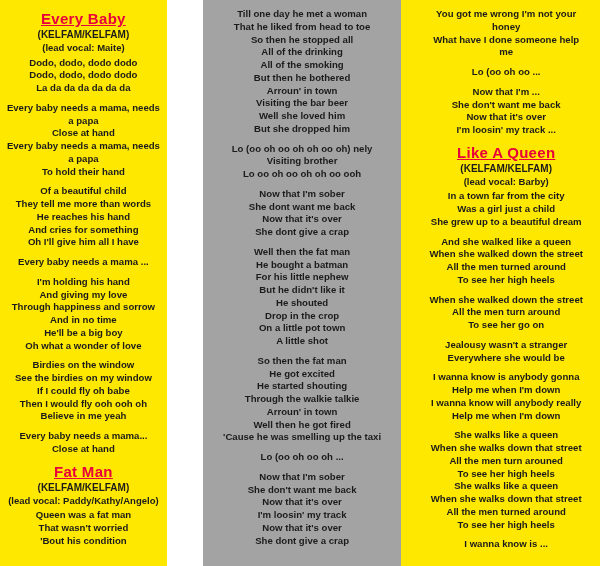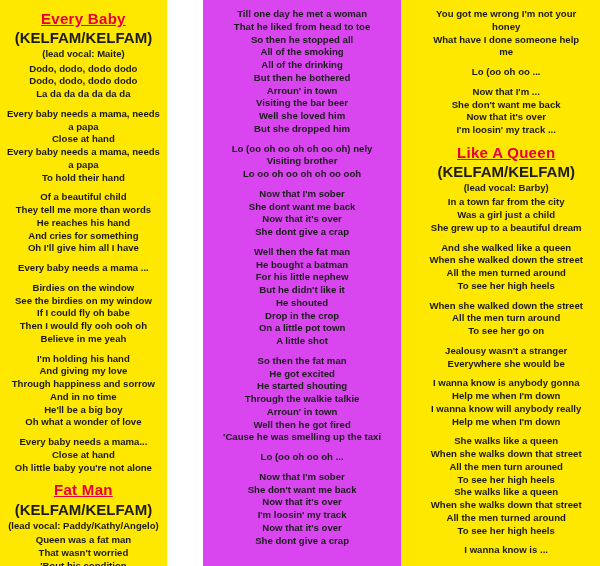--- a/index.html
+++ b/index.html
@@ -39,21 +39,21 @@
   .song-title {
     font-weight: bold;
     font-size: 15px;
     color: #e8003c;
     text-decoration: underline;
     letter-spacing: 0.3px;
     margin: 2px 0 2px 0;
     line-height: 1.15;
   }
   .credit {
-    font-size: 15px;
+    font-size: 10px;
     font-weight: bold;
     color: #1b1b1b;
     margin: 0 0 1px 0;
     line-height: 1.2;
   }
   .vocal {
     font-size: 9.5px;
     font-weight: bold;
     color: #1b1b1b;
     margin: 0 0 3px 0;
@@ -97,55 +97,54 @@
         <div class="line">Of a beautiful child</div>
         <div class="line">They tell me more than words</div>
         <div class="line">He reaches his hand</div>
         <div class="line">And cries for something</div>
         <div class="line">Oh I'll give him all I have</div>
       </div>
       <div class="verse lyrics">
         <div class="line">Every baby needs a mama ...</div>
       </div>
       <div class="verse lyrics">
-        <div class="line">Birdies on the window</div>
-        <div class="line">See the birdies on my window</div>
-        <div class="line">If I could fly oh babe</div>
-        <div class="line">Then I would fly ooh ooh oh</div>
-        <div class="line">Believe in me yeah</div>
-      </div>
-      <div class="verse lyrics">
         <div class="line">I'm holding his hand</div>
         <div class="line">And giving my love</div>
         <div class="line">Through happiness and sorrow</div>
         <div class="line">And in no time</div>
         <div class="line">He'll be a big boy</div>
         <div class="line">Oh what a wonder of love</div>
       </div>
       <div class="verse lyrics">
+        <div class="line">Birdies on the window</div>
+        <div class="line">See the birdies on my window</div>
+        <div class="line">If I could fly oh babe</div>
+        <div class="line">Then I would fly ooh ooh oh</div>
+        <div class="line">Believe in me yeah</div>
+      </div>
+      <div class="verse lyrics">
         <div class="line">Every baby needs a mama...</div>
         <div class="line">Close at hand</div>
-        <div class="line">Oh little baby you're not alone</div>
       </div>
       <div class="song-title">Fat Man</div>
       <div class="credit">(KELFAM/KELFAM)</div>
       <div class="vocal">(lead vocal: Paddy/Kathy/Angelo)</div>
       <div class="verse lyrics">
         <div class="line">Queen was a fat man</div>
         <div class="line">That wasn't worried</div>
         <div class="line">'Bout his condition</div>
       </div>
     </div>
-  <div class="col col-2" style="background: #d946ef; margin-left: 36px;">
+  <div class="col col-2" style="background: #a3a3a3; margin-left: 36px;">
       <div class="verse lyrics">
         <div class="line">Till one day he met a woman</div>
         <div class="line">That he liked from head to toe</div>
         <div class="line">So then he stopped all</div>
+        <div class="line">All of the drinking</div>
         <div class="line">All of the smoking</div>
-        <div class="line">All of the drinking</div>
         <div class="line">But then he bothered</div>
         <div class="line">Arroun' in town</div>
         <div class="line">Visiting the bar beer</div>
         <div class="line">Well she loved him</div>
         <div class="line">But she dropped him</div>
       </div>
       <div class="verse lyrics">
         <div class="line">Lo (oo oh oo oh oh oo oh) nely</div>
         <div class="line">Visiting brother</div>
         <div class="line">Lo oo oh oo oh oh oo ooh</div>

